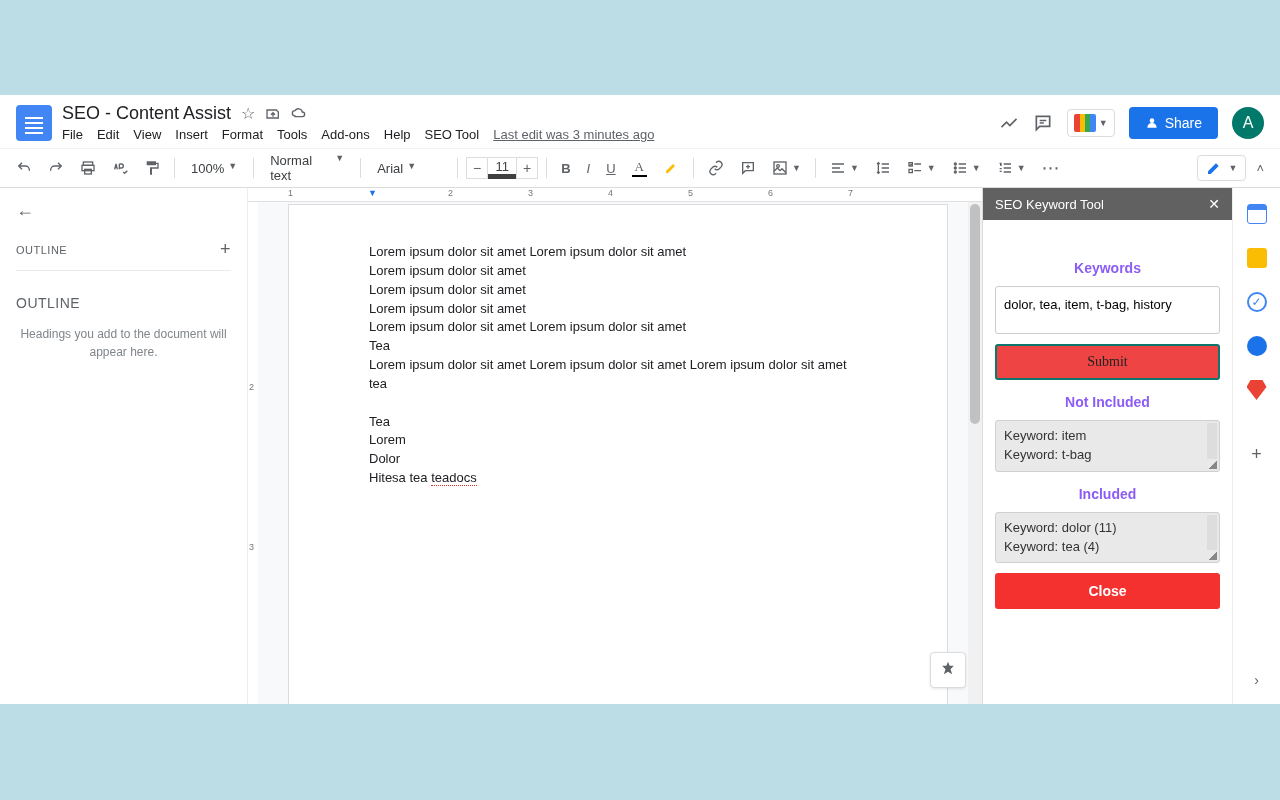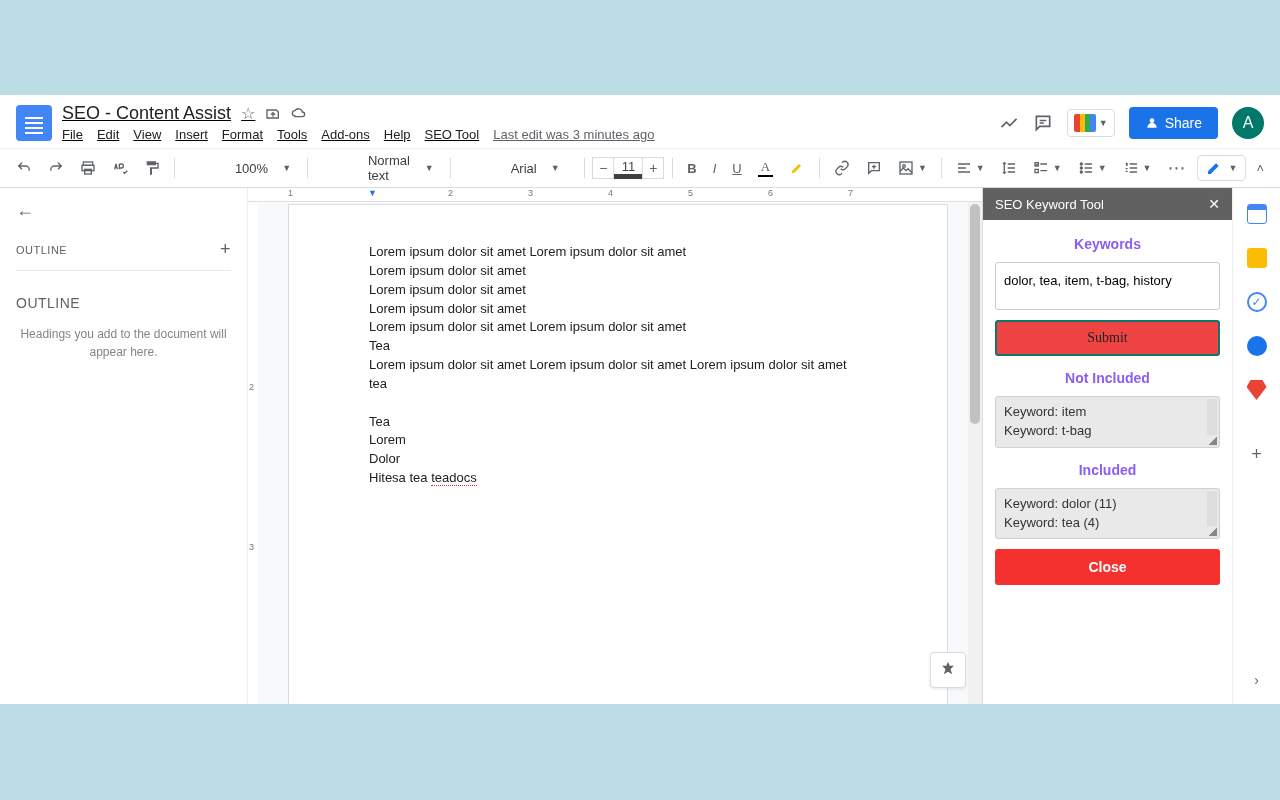--- a/index.html
+++ b/index.html
@@ -2,38 +2,38 @@
 <html><head>
 <meta charset="utf-8">
 <style>
 * { margin: 0; padding: 0; box-sizing: border-box; }
 body { font-family: Arial, "Helvetica Neue", sans-serif; background: #bddde6; width: 1280px; height: 800px; overflow: hidden; position: relative; }
 .app-frame { position: absolute; top: 95px; left: 0; width: 1280px; height: 609px; background: #fff; display: flex; flex-direction: column; }
 
 .titlebar { display: flex; align-items: center; padding: 8px 16px 0 16px; background: #fff; }
 .doc-icon { width: 36px; height: 36px; background: #4285f4; border-radius: 4px; display: flex; align-items: center; justify-content: center; margin-right: 10px; position: relative; }
 .doc-icon::before { content: ""; width: 18px; height: 2px; background: #fff; box-shadow: 0 5px 0 #fff, 0 10px 0 #fff, 0 -5px 0 #fff; position: absolute; }
-.title-area { flex: 1; text-decoration: underline; }
+.title-area { flex: 1; }
 .doc-title-row { display: flex; align-items: center; gap: 10px; }
 .doc-title { font-size: 18px; color: #202124; }
 .title-icon { color: #5f6368; font-size: 16px; cursor: pointer; }
 .menus { display: flex; gap: 14px; font-size: 13px; color: #202124; margin-top: 3px; align-items: center; }
 .menu-item { cursor: pointer; }
 .last-edit { color: #5f6368; text-decoration: underline; cursor: pointer; font-size: 13px; }
 .title-right { display: flex; align-items: center; gap: 14px; }
 .hdr-icon { color: #5f6368; font-size: 20px; cursor: pointer; }
 .meet-btn { display: flex; align-items: center; gap: 3px; padding: 4px 6px; border: 1px solid #dadce0; border-radius: 4px; cursor: pointer; }
 .meet-square { width: 22px; height: 18px; background: linear-gradient(90deg,#ea4335 0 25%,#fbbc04 25% 50%,#34a853 50% 75%,#4285f4 75%); border-radius: 2px; }
 .share-btn { background: #1a73e8; color: #fff; border-radius: 4px; padding: 8px 16px; font-size: 14px; font-weight: 500; cursor: pointer; display: flex; align-items: center; gap: 6px; border: none; }
 .avatar { width: 32px; height: 32px; border-radius: 50%; background: #00796b; color: #fff; display: flex; align-items: center; justify-content: center; font-weight: 500; cursor: pointer; }
 
 .toolbar { display: flex; align-items: center; padding: 4px 10px; border-bottom: 1px solid #dadce0; gap: 4px; font-size: 13px; color: #444; height: 40px; border-top: 1px solid #f1f3f4; margin-top: 6px; }
 .tb-btn { padding: 4px 6px; cursor: pointer; display: flex; align-items: center; gap: 4px; border-radius: 2px; color: #5f6368; }
 .tb-sep { width: 1px; height: 20px; background: #dadce0; margin: 0 4px; }
-.tb-select { display: flex; align-items: center; gap: 14px; padding: 2px 8px; cursor: pointer; font-size: 13px; color: #3c4043; margin-left: 44px; }
+.tb-select { display: flex; align-items: flex-start; gap: 4px; padding: 2px 8px; cursor: pointer; font-size: 13px; color: #3c4043; }
 .fontsize-box { display: flex; align-items: center; }
 .fs-btn { border: 1px solid #dadce0; width: 22px; height: 22px; display: flex; align-items: center; justify-content: center; cursor: pointer; font-size: 14px; color: #5f6368; }
 .fs-val { border-top: 1px solid #dadce0; border-bottom: 5px solid #404040; width: 28px; height: 22px; display: flex; align-items: center; justify-content: center; font-size: 13px; }
 .bold { font-weight: bold; }
 .italic { font-style: italic; }
 .underline-a { border-bottom: 2px solid #000; padding: 0 3px; font-family: serif; }
 .editing-mode { margin-left: auto; display: flex; align-items: center; gap: 6px; padding: 4px 8px; cursor: pointer; color: #1a73e8; border: 1px solid #dadce0; border-radius: 4px; }
 
 .main-area { display: flex; flex: 1; overflow: hidden; }
 .left-outline { width: 248px; background: #fff; border-right: 1px solid #eee; padding: 12px 16px; position: relative; }
@@ -46,21 +46,21 @@
 .ruler { height: 14px; background: #fff; border-bottom: 1px solid #e0e0e0; font-size: 9px; color: #777; position: relative; }
 .ruler span { position: absolute; top: 0; }
 .v-ruler { position: absolute; left: 0; top: 14px; width: 10px; height: 100%; background: #fff; font-size: 9px; color: #777; }
 .v-ruler span { position: absolute; left: 1px; }
 .page { position: absolute; left: 40px; top: 16px; width: 660px; height: 560px; background: #fff; border: 1px solid #dadce0; padding: 38px 80px; font-size: 13px; line-height: 1.45; color: #202124; }
 .page .spell { border-bottom: 1px dotted #d93025; }
 .explore-fab { position: absolute; right: 16px; bottom: 16px; width: 36px; height: 36px; background: #fff; border: 1px solid #dadce0; border-radius: 4px; display: flex; align-items: center; justify-content: center; cursor: pointer; color: #5f6368; box-shadow: 0 1px 3px rgba(0,0,0,0.1); }
 .scroll-track { position: absolute; right: 0; top: 14px; width: 14px; height: 560px; background: #f1f1f1; }
 .scroll-thumb { width: 10px; height: 220px; background: #c1c1c1; border-radius: 5px; margin: 2px auto; }
 
-.seo-panel { width: 250px; background: #fff; border-left: 1px solid #dadce0; display: flex; flex-direction: column; }
+.seo-panel { width: 250px; background: #fff; border-left: 1px solid #dadce0; display: flex; flex-direction: column; gap: 24px; }
 .seo-header { background: #616161; color: #fff; padding: 8px 12px; font-size: 13px; font-weight: 500; display: flex; justify-content: space-between; align-items: center; }
 .seo-close { cursor: pointer; font-size: 14px; }
 .seo-body { padding: 12px; display: flex; flex-direction: column; gap: 10px; }
 .seo-h { font-weight: bold; font-size: 14px; text-align: center; color: #8b5cf6; margin-top: 4px; }
 .kw-input { border: 1px solid #ccc; border-radius: 3px; padding: 10px 8px; font-size: 13px; resize: none; height: 48px; font-family: inherit; }
 .submit-btn { border: 2px solid #0f766e; background: #ef4444; padding: 8px; border-radius: 3px; font-size: 14px; cursor: pointer; color: #222; font-family: Liberation Serif, serif; }
 .result-box { background: #e9e9e9; border: 1px solid #d0d0d0; border-radius: 3px; padding: 6px 8px; font-size: 13px; color: #333; line-height: 1.45; position: relative; min-height: 50px; }
 .result-box::after { content: ""; position: absolute; right: 2px; bottom: 2px; width: 8px; height: 8px; background: linear-gradient(135deg, transparent 50%, #888 50%); }
 .result-scroll { position: absolute; right: 2px; top: 2px; width: 10px; height: calc(100% - 14px); background: #ddd; }
 .close-btn { background: #f4312e; color: #fff; font-weight: bold; border: none; padding: 10px; border-radius: 3px; cursor: pointer; font-size: 14px; }

